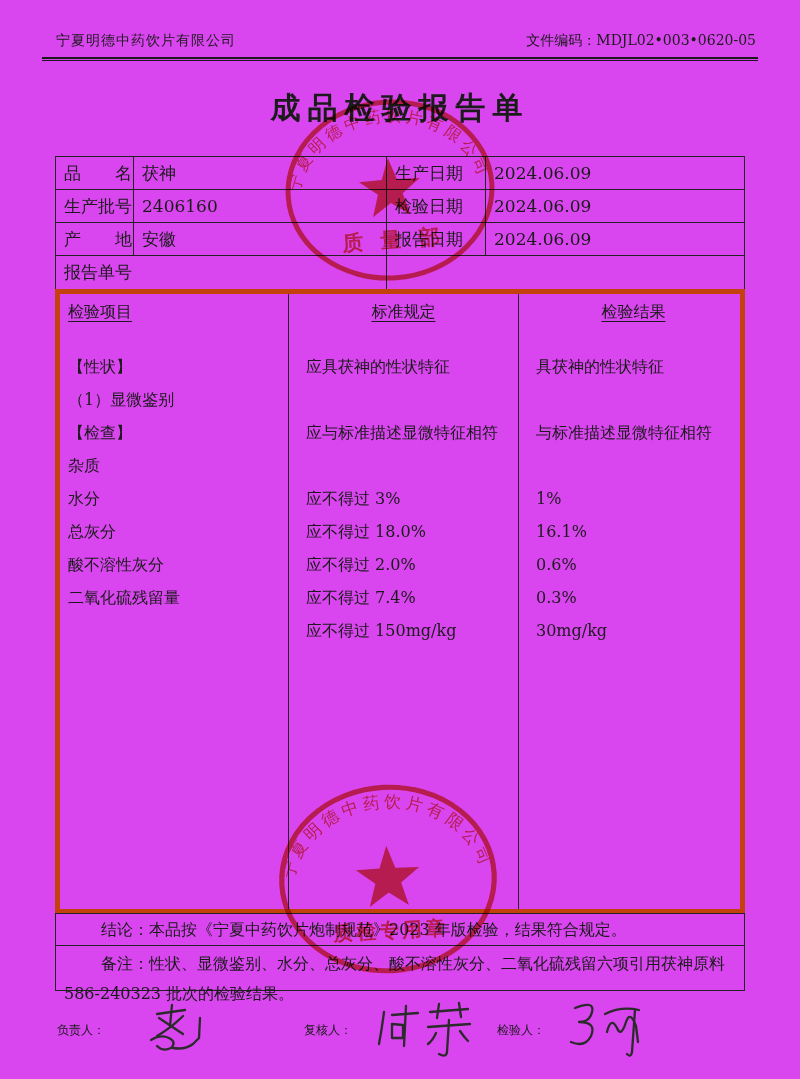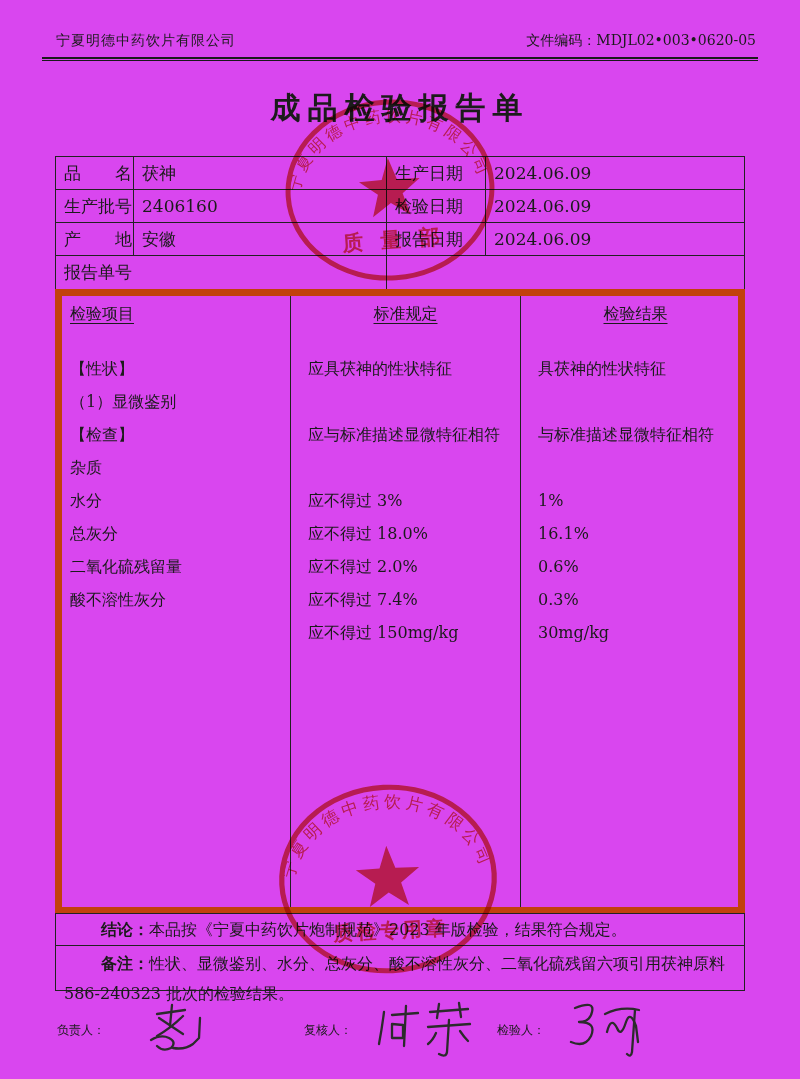--- a/index.html
+++ b/index.html
@@ -21,38 +21,38 @@
   
   .info-grid { display: grid; grid-template-columns: 78px 253px 99px 258px;
     border: 1px solid #222; }
   .ic { height: 33px; line-height: 32px; font-size: 17px; padding: 0 8px; white-space: nowrap; overflow: hidden; }
   .br { border-right: 1px solid #222; }
   .bb { border-bottom: 1px solid #222; }
   .span2 { grid-column: span 2; }
 
   
   .main-grid { display: grid; grid-template-columns: 229px 230px 229px;
-    height: 625px; border: 7px solid #c2410c; margin-top: -1px; }
+    height: 625px; border: 5px solid #c2410c; margin-top: -1px; }
   .mcol { overflow: hidden; }
   .mcol.br { border-right: 1px solid #222; }
   .col-header { height: 30px; padding-top: 8px; font-size: 16px; text-align: center; }
   .col-header.left { text-align: left; padding-left: 8px; }
   .col-header span { text-decoration: underline; text-underline-offset: 4px; }
   .mgap { height: 26px; }
   .tline { height: 33px; line-height: 33px; font-size: 16px; white-space: nowrap; }
   .mcol .tline { padding-left: 8px; }
   .mcol.mid .tline, .mcol.res .tline { padding-left: 17px; }
 
   
   .conclusion-row { border: 1px solid #222; margin-top: -1px; height: 33px;
     line-height: 31px; font-size: 16px; padding-left: 45px; white-space: nowrap; }
   .remark-row { border: 1px solid #222; margin-top: -1px; height: 46px;
     font-size: 16px; padding: 3px 8px 0 8px; line-height: 30px; }
   .remark-line1 { padding-left: 37px; white-space: nowrap; }
-  .bold { font-weight: bold; }
+  .bold { font-weight: normal; }
 
   
   .sig-label { position: absolute; font-size: 12px; }
   .sig-svg { position: absolute; }
   .sig-svg path { fill: none; stroke: #2b2b2b; stroke-width: 2.3; stroke-linecap: round; stroke-linejoin: round; }
 
   
   .stamp { position: absolute; opacity: 0.83; mix-blend-mode: multiply; pointer-events: none; }
   .stamp1 { left: 280px; top: 95px; transform: rotate(-4deg); }
   .stamp2 { left: 272px; top: 780px; transform: rotate(-3deg); }
@@ -92,22 +92,22 @@
     <div class="main-grid">
       <div class="mcol br">
         <div class="col-header left"><span>检验项目</span></div>
         <div class="mgap"></div>
         <div class="tline">【性状】</div>
         <div class="tline">（1）显微鉴别</div>
         <div class="tline">【检查】</div>
         <div class="tline">杂质</div>
         <div class="tline">水分</div>
         <div class="tline">总灰分</div>
+        <div class="tline">酸不溶性灰分</div>
         <div class="tline">二氧化硫残留量</div>
-        <div class="tline">酸不溶性灰分</div>
       </div>
       <div class="mcol mid br">
         <div class="col-header"><span>标准规定</span></div>
         <div class="mgap"></div>
         <div class="tline">应具茯神的性状特征</div>
         <div class="tline"></div>
         <div class="tline">应与标准描述显微特征相符</div>
         <div class="tline"></div>
         <div class="tline">应不得过 3%</div>
         <div class="tline">应不得过 18.0%</div>

